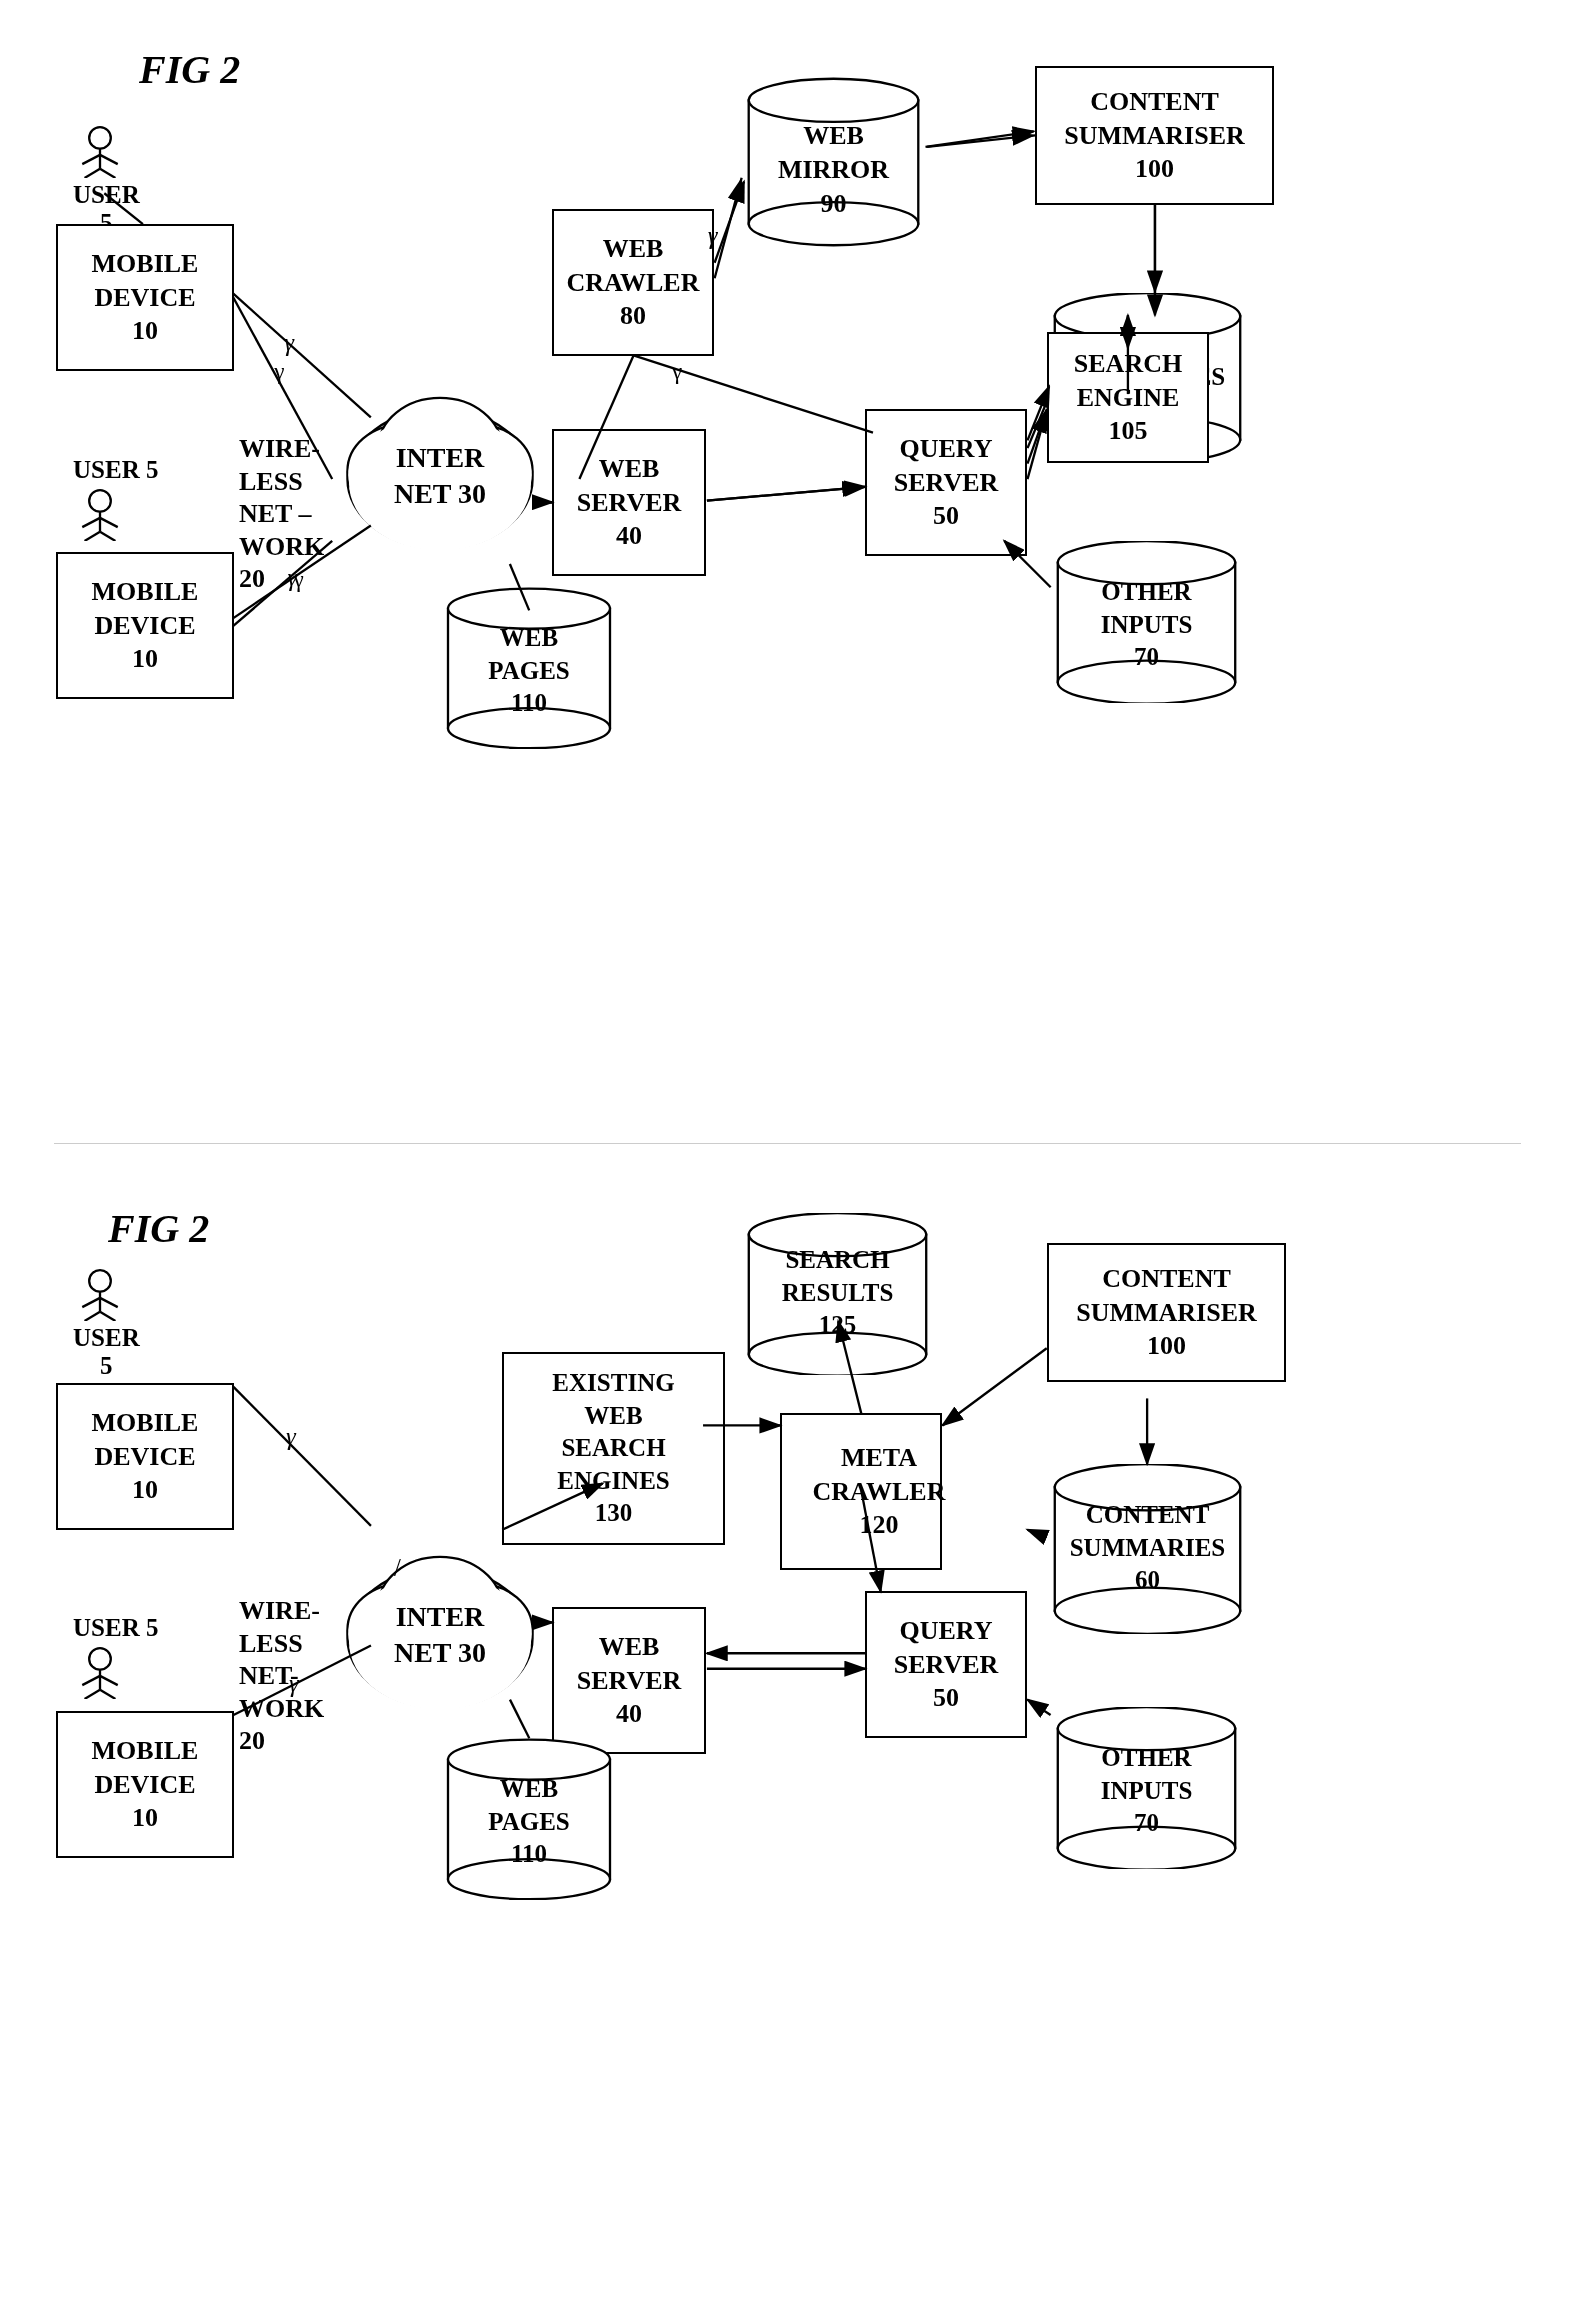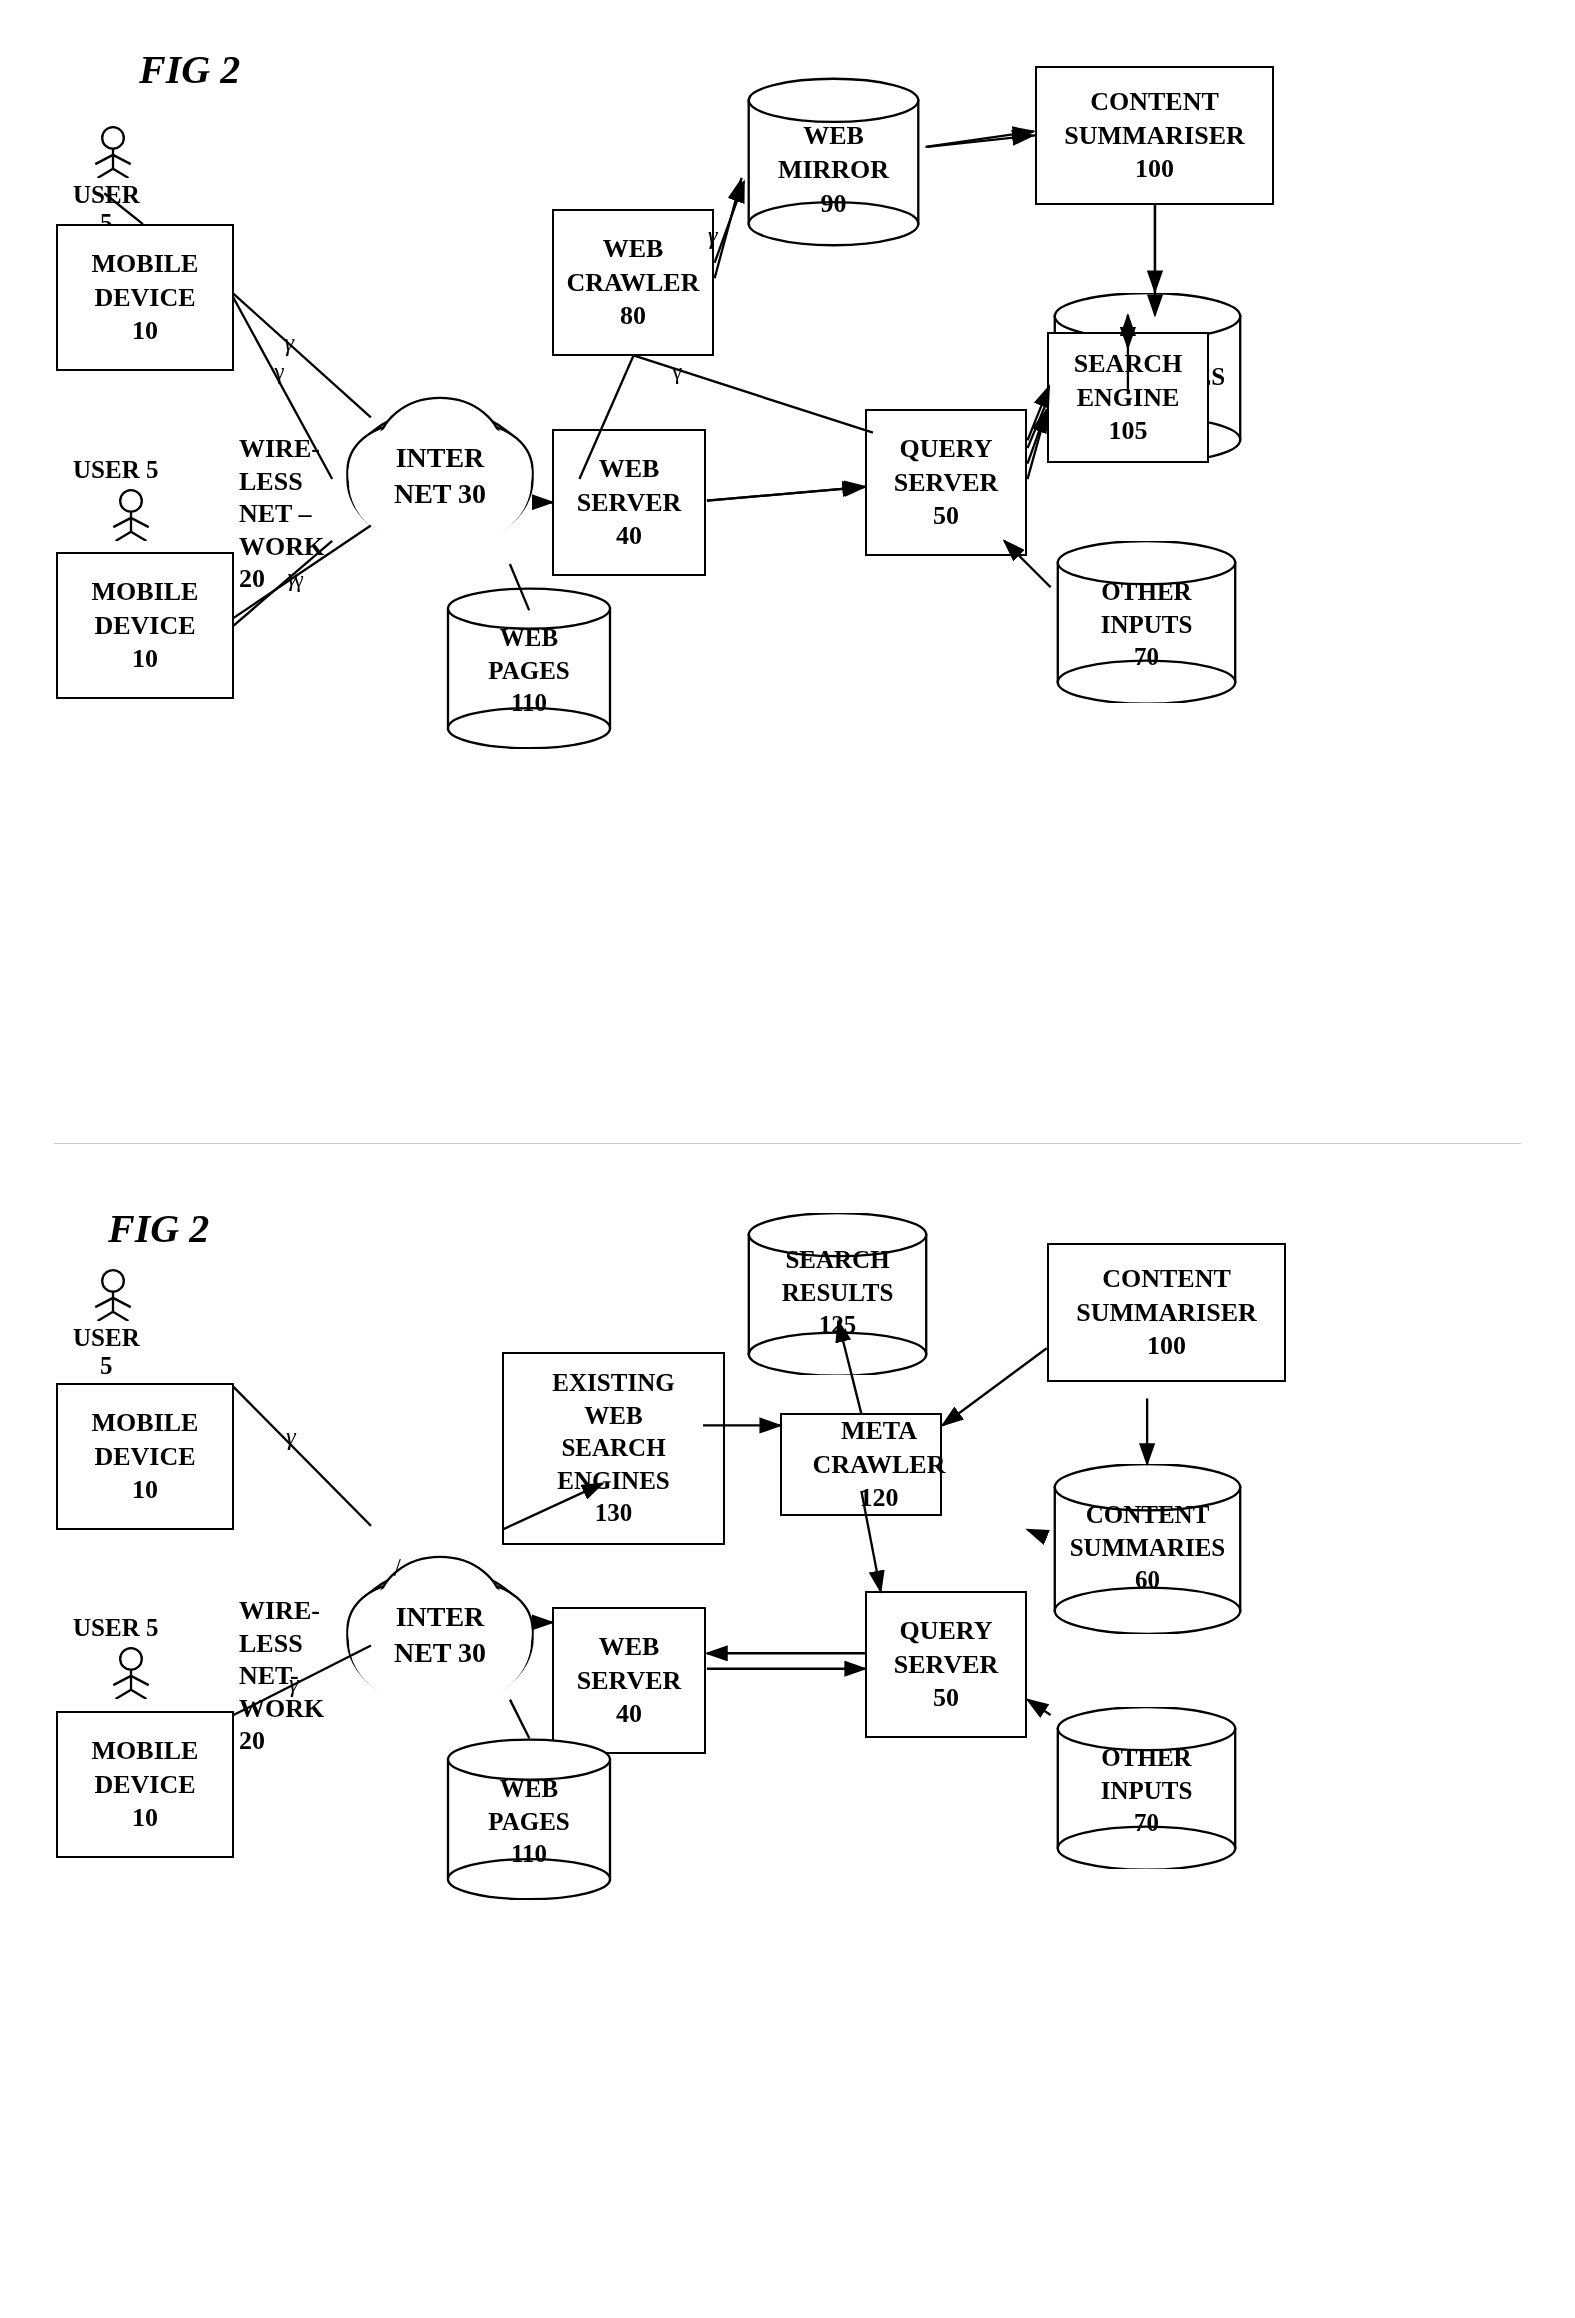--- a/index.html
+++ b/index.html
@@ -40,21 +40,21 @@
       font-size: 26px;
       font-weight: bold;
       line-height: 1.2;
     }
 
     
     .stick-figure {
       position: absolute;
       display: flex;
       flex-direction: column;
-      align-items: flex-end;
+      align-items: flex-start;
     }
 
     
     .cloud {
       position: absolute;
     }
 
     
     .divider {
       position: absolute;
@@ -313,21 +313,21 @@
   </div>
 
   <div class="box" style="top:1607px; left:552px; width:154px; height:147px;">
     <span style="font-size:26px; font-weight:bold; line-height:1.3;">WEB<br>SERVER<br>40</span>
   </div>
 
   <div class="box" style="top:1352px; left:502px; width:223px; height:193px;">
     <span style="font-size:25px; font-weight:bold; line-height:1.3;">EXISTING<br>WEB<br>SEARCH<br>ENGINES<br>130</span>
   </div>
 
-  <div class="box" style="top:1413px; left:780px; width:162px; height:103px;padding-left:36px;">
+  <div class="box" style="top:1413px; left:780px; width:162px; height:157px;padding-left:36px;">
     <span style="font-size:26px; font-weight:bold; line-height:1.3;">META<br>CRAWLER<br>120</span>
   </div>
 
   <div style="position:absolute; top:1213px; left:741px;">
     <svg width="193" height="162" viewBox="0 0 250 210">
       <rect x="10" y="28" width="230" height="155" fill="white" stroke="#000" stroke-width="3"></rect>
       <ellipse cx="125" cy="28" rx="115" ry="28" fill="white" stroke="#000" stroke-width="3"></ellipse>
       <ellipse cx="125" cy="183" rx="115" ry="28" fill="white" stroke="#000" stroke-width="3"></ellipse>
     </svg>
     <div style="position:absolute; top:31px; left:0; width:193px; text-align:center; font-size:25px; font-weight:bold; line-height:1.3;">SEARCH<br>RESULTS<br>125</div>

